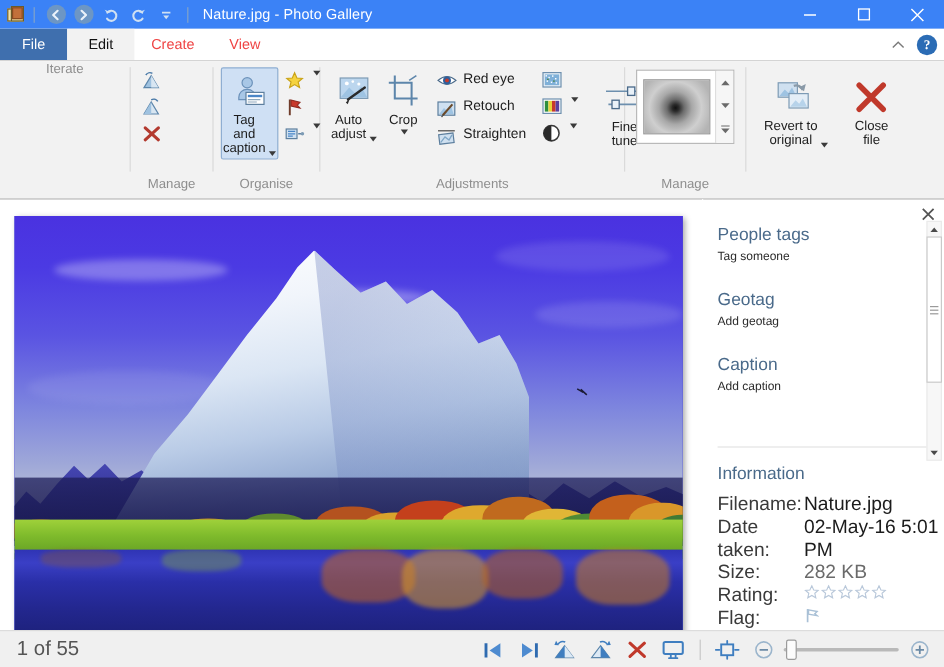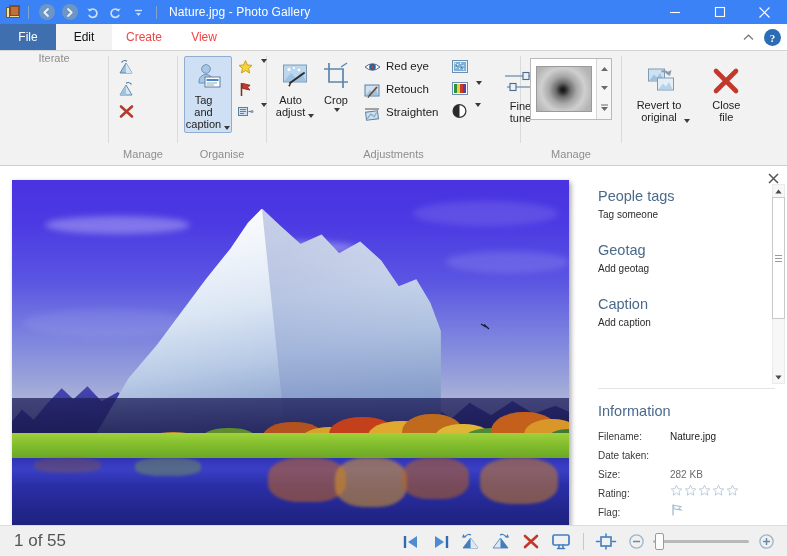--- a/index.html
+++ b/index.html
@@ -181,21 +181,21 @@
   .vsb-track{ flex:1; width:13px; position:relative; }
   .vsb-thumb{
     position:absolute; top:0; left:0; width:13px; height:122px; background:#ffffff;
     border:1px solid #c9c9c9; cursor:pointer;
     display:flex;align-items:center;justify-content:center;
   }
   .grip{ width:7px; }
   .grip i{ display:block; height:1px; background:#9a9a9a; margin:2px 0; }
   .divider{ height:1px; background:#e3e3e3; margin:0 12px; }
   .infozone{ padding:14px 0 0 12px; }
-  .inforow{ display:flex; font-size:10px; line-height:19px; }
+  .inforow{ display:flex; font-size:16px; line-height:19px; }
   .infokey{ width:72px; color:#3a3a3a; flex:0 0 72px; }
   .infoval{ color:#1b1b1b; }
   .infoval.muted{ color:#6a6a6a; }
   .stars{ display:flex; gap:1px; cursor:pointer; }
 
   
   .statusbar{
     flex:0 0 31px; height:31px; background:#f0f0f0; border-top:1px solid #dcdcdc;
     display:flex; align-items:center; position:relative;
   }
@@ -671,20 +671,21 @@
 
       <div class="infozone">
         <div class="sec-h" style="margin-bottom:8px">Information</div>
 
         <div class="inforow">
           <div class="infokey">Filename:</div>
           <div class="infoval">Nature.jpg</div>
         </div>
         <div class="inforow">
           <div class="infokey">Date taken:</div>
+          <div class="infoval">02-May-16  5:01 PM</div>
         </div>
         <div class="inforow">
           <div class="infokey">Size:</div>
           <div class="infoval muted">282 KB</div>
         </div>
         <div class="inforow">
           <div class="infokey">Rating:</div>
           <div class="infoval">
             <div class="stars">
               <span>

